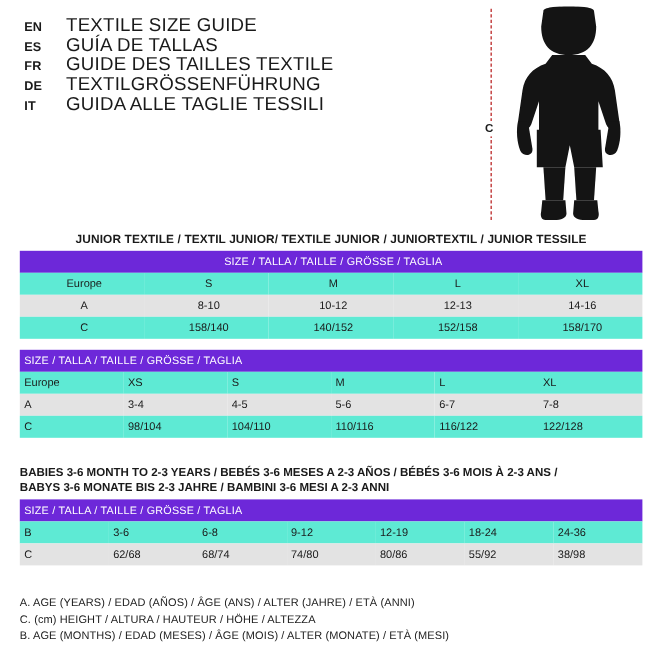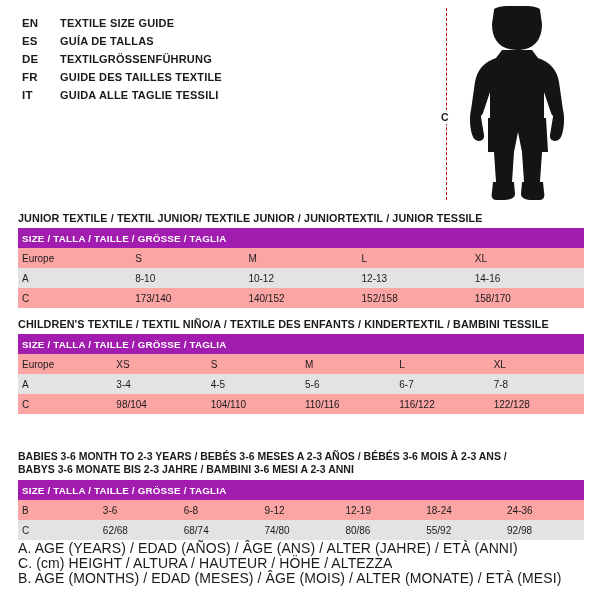--- a/index.html
+++ b/index.html
@@ -36,22 +36,22 @@
     height: 18px;
     line-height: 18px;
   }
   .lang-code {
     width: 38px;
     font-size: 11.5px;
     font-weight: bold;
     letter-spacing: 0.2px;
   }
   .lang-title {
-    font-size: 11px;
-    font-weight: bold;
+    font-size: 17px;
+    font-weight: normal;
     letter-spacing: 0.2px;
   }
 
   
   .figure-area {
     position: absolute;
     right: 8px;
     top: 6px;
     width: 160px;
     height: 200px;
@@ -97,45 +97,45 @@
     width: 100%;
     table-layout: fixed;
   }
   table.size-table td {
     font-size: 10px;
     padding: 2px 0 2px 4px;
     vertical-align: middle;
     height: 16px;
   }
   tr.header-row td {
-    background: #a21caf;
+    background: #6d28d9;
     color: #ffffff;
-    font-weight: bold;
+    font-weight: normal;
     font-size: 9.8px;
     letter-spacing: 0.2px;
   }
   tr.shade td {
     background: #e3e3e3;
   }
   tr.plain td {
-    background: #fca5a5;
+    background: #5eead4;
   }
   td.label-col {
     width: 86px;
   }
 
   
   .legend {
     position: absolute;
     left: 18px;
     bottom: 14px;
     width: 560px;
   }
   .legend-line {
-    font-size: 14px;
+    font-size: 10px;
     line-height: 15px;
     letter-spacing: 0.1px;
   }
   .babies-note {
     font-size: 10.5px;
     font-weight: bold;
     line-height: 13px;
     margin-bottom: 4px;
   }
 </style>
@@ -147,26 +147,26 @@
   <div class="lang-block">
     <div class="lang-row">
       <span class="lang-code">EN</span>
       <span class="lang-title">TEXTILE SIZE GUIDE</span>
     </div>
     <div class="lang-row">
       <span class="lang-code">ES</span>
       <span class="lang-title">GUÍA DE TALLAS</span>
     </div>
     <div class="lang-row">
+      <span class="lang-code">FR</span>
+      <span class="lang-title">GUIDE DES TAILLES TEXTILE</span>
+    </div>
+    <div class="lang-row">
       <span class="lang-code">DE</span>
       <span class="lang-title">TEXTILGRÖSSENFÜHRUNG</span>
-    </div>
-    <div class="lang-row">
-      <span class="lang-code">FR</span>
-      <span class="lang-title">GUIDE DES TAILLES TEXTILE</span>
     </div>
     <div class="lang-row">
       <span class="lang-code">IT</span>
       <span class="lang-title">GUIDA ALLE TAGLIE TESSILI</span>
     </div>
   </div>
 
   <div class="figure-area">
     <div class="dashed-line"></div>
     <div class="c-label">C</div>
@@ -187,21 +187,21 @@
 
         <path d="M64 146 L84 146 L82 176 L66 176 Z"></path>
 
         <path d="M35 176 L56 176 L57 188 C57 192 52 194 46 194 L38 194 C34 194 33 190 34 186 Z"></path>
 
         <path d="M64 176 L85 176 L86 186 C87 190 86 194 82 194 L74 194 C68 194 63 192 63 188 Z"></path>
       </g>
     </svg>
   </div>
 
-  <div class="section" style="top:212px;">
+  <div class="section" style="top:212px;text-align:center;">
     <div class="section-title">JUNIOR TEXTILE / TEXTIL JUNIOR/ TEXTILE JUNIOR / JUNIORTEXTIL / JUNIOR TESSILE</div>
     <table class="size-table">
       <tbody>
           <tr class="header-row">
         <td colspan="5">SIZE / TALLA / TAILLE / GRÖSSE / TAGLIA</td>
       </tr>
       <tr class="plain">
         <td class="label-col">Europe</td>
         <td>S</td>
         <td>M</td>
@@ -210,31 +210,30 @@
       </tr>
       <tr class="shade">
         <td class="label-col">A</td>
         <td>8-10</td>
         <td>10-12</td>
         <td>12-13</td>
         <td>14-16</td>
       </tr>
       <tr class="plain">
         <td class="label-col">C</td>
-        <td>173/140</td>
+        <td>158/140</td>
         <td>140/152</td>
         <td>152/158</td>
         <td>158/170</td>
       </tr>
     </tbody>
       </table>
   </div>
 
   <div class="section" style="top:318px;">
-    <div class="section-title">CHILDREN'S TEXTILE / TEXTIL NIÑO/A / TEXTILE DES ENFANTS / KINDERTEXTIL / BAMBINI TESSILE</div>
     <table class="size-table">
       <tbody>
           <tr class="header-row">
         <td colspan="6">SIZE / TALLA / TAILLE / GRÖSSE / TAGLIA</td>
       </tr>
       <tr class="plain">
         <td class="label-col">Europe</td>
         <td>XS</td>
         <td>S</td>
         <td>M</td>
@@ -254,21 +253,21 @@
         <td>98/104</td>
         <td>104/110</td>
         <td>110/116</td>
         <td>116/122</td>
         <td>122/128</td>
       </tr>
     </tbody>
       </table>
   </div>
 
-  <div class="section" style="top:424px;margin-top:26px;">
+  <div class="section" style="top:424px;">
     <div class="babies-note">
       <div>BABIES 3-6 MONTH TO 2-3 YEARS / BEBÉS 3-6 MESES A 2-3 AÑOS / BÉBÉS 3-6 MOIS À 2-3 ANS /</div>
       <div>BABYS 3-6 MONATE BIS 2-3 JAHRE / BAMBINI 3-6 MESI A 2-3 ANNI</div>
     </div>
     <table class="size-table">
       <tbody>
           <tr class="header-row">
         <td colspan="7">SIZE / TALLA / TAILLE / GRÖSSE / TAGLIA</td>
       </tr>
       <tr class="plain">
@@ -280,21 +279,21 @@
         <td>18-24</td>
         <td>24-36</td>
       </tr>
       <tr class="shade">
         <td class="label-col">C</td>
         <td>62/68</td>
         <td>68/74</td>
         <td>74/80</td>
         <td>80/86</td>
         <td>55/92</td>
-        <td>92/98</td>
+        <td>38/98</td>
       </tr>
     </tbody>
       </table>
   </div>
 
   <div class="legend">
     <div class="legend-line">A. AGE (YEARS) / EDAD (AÑOS) / ÂGE (ANS) / ALTER (JAHRE) / ETÀ (ANNI)</div>
     <div class="legend-line">C. (cm) HEIGHT / ALTURA / HAUTEUR / HÖHE / ALTEZZA</div>
     <div class="legend-line">B. AGE (MONTHS) / EDAD (MESES) / ÂGE (MOIS) / ALTER (MONATE) / ETÀ (MESI)</div>
   </div>

